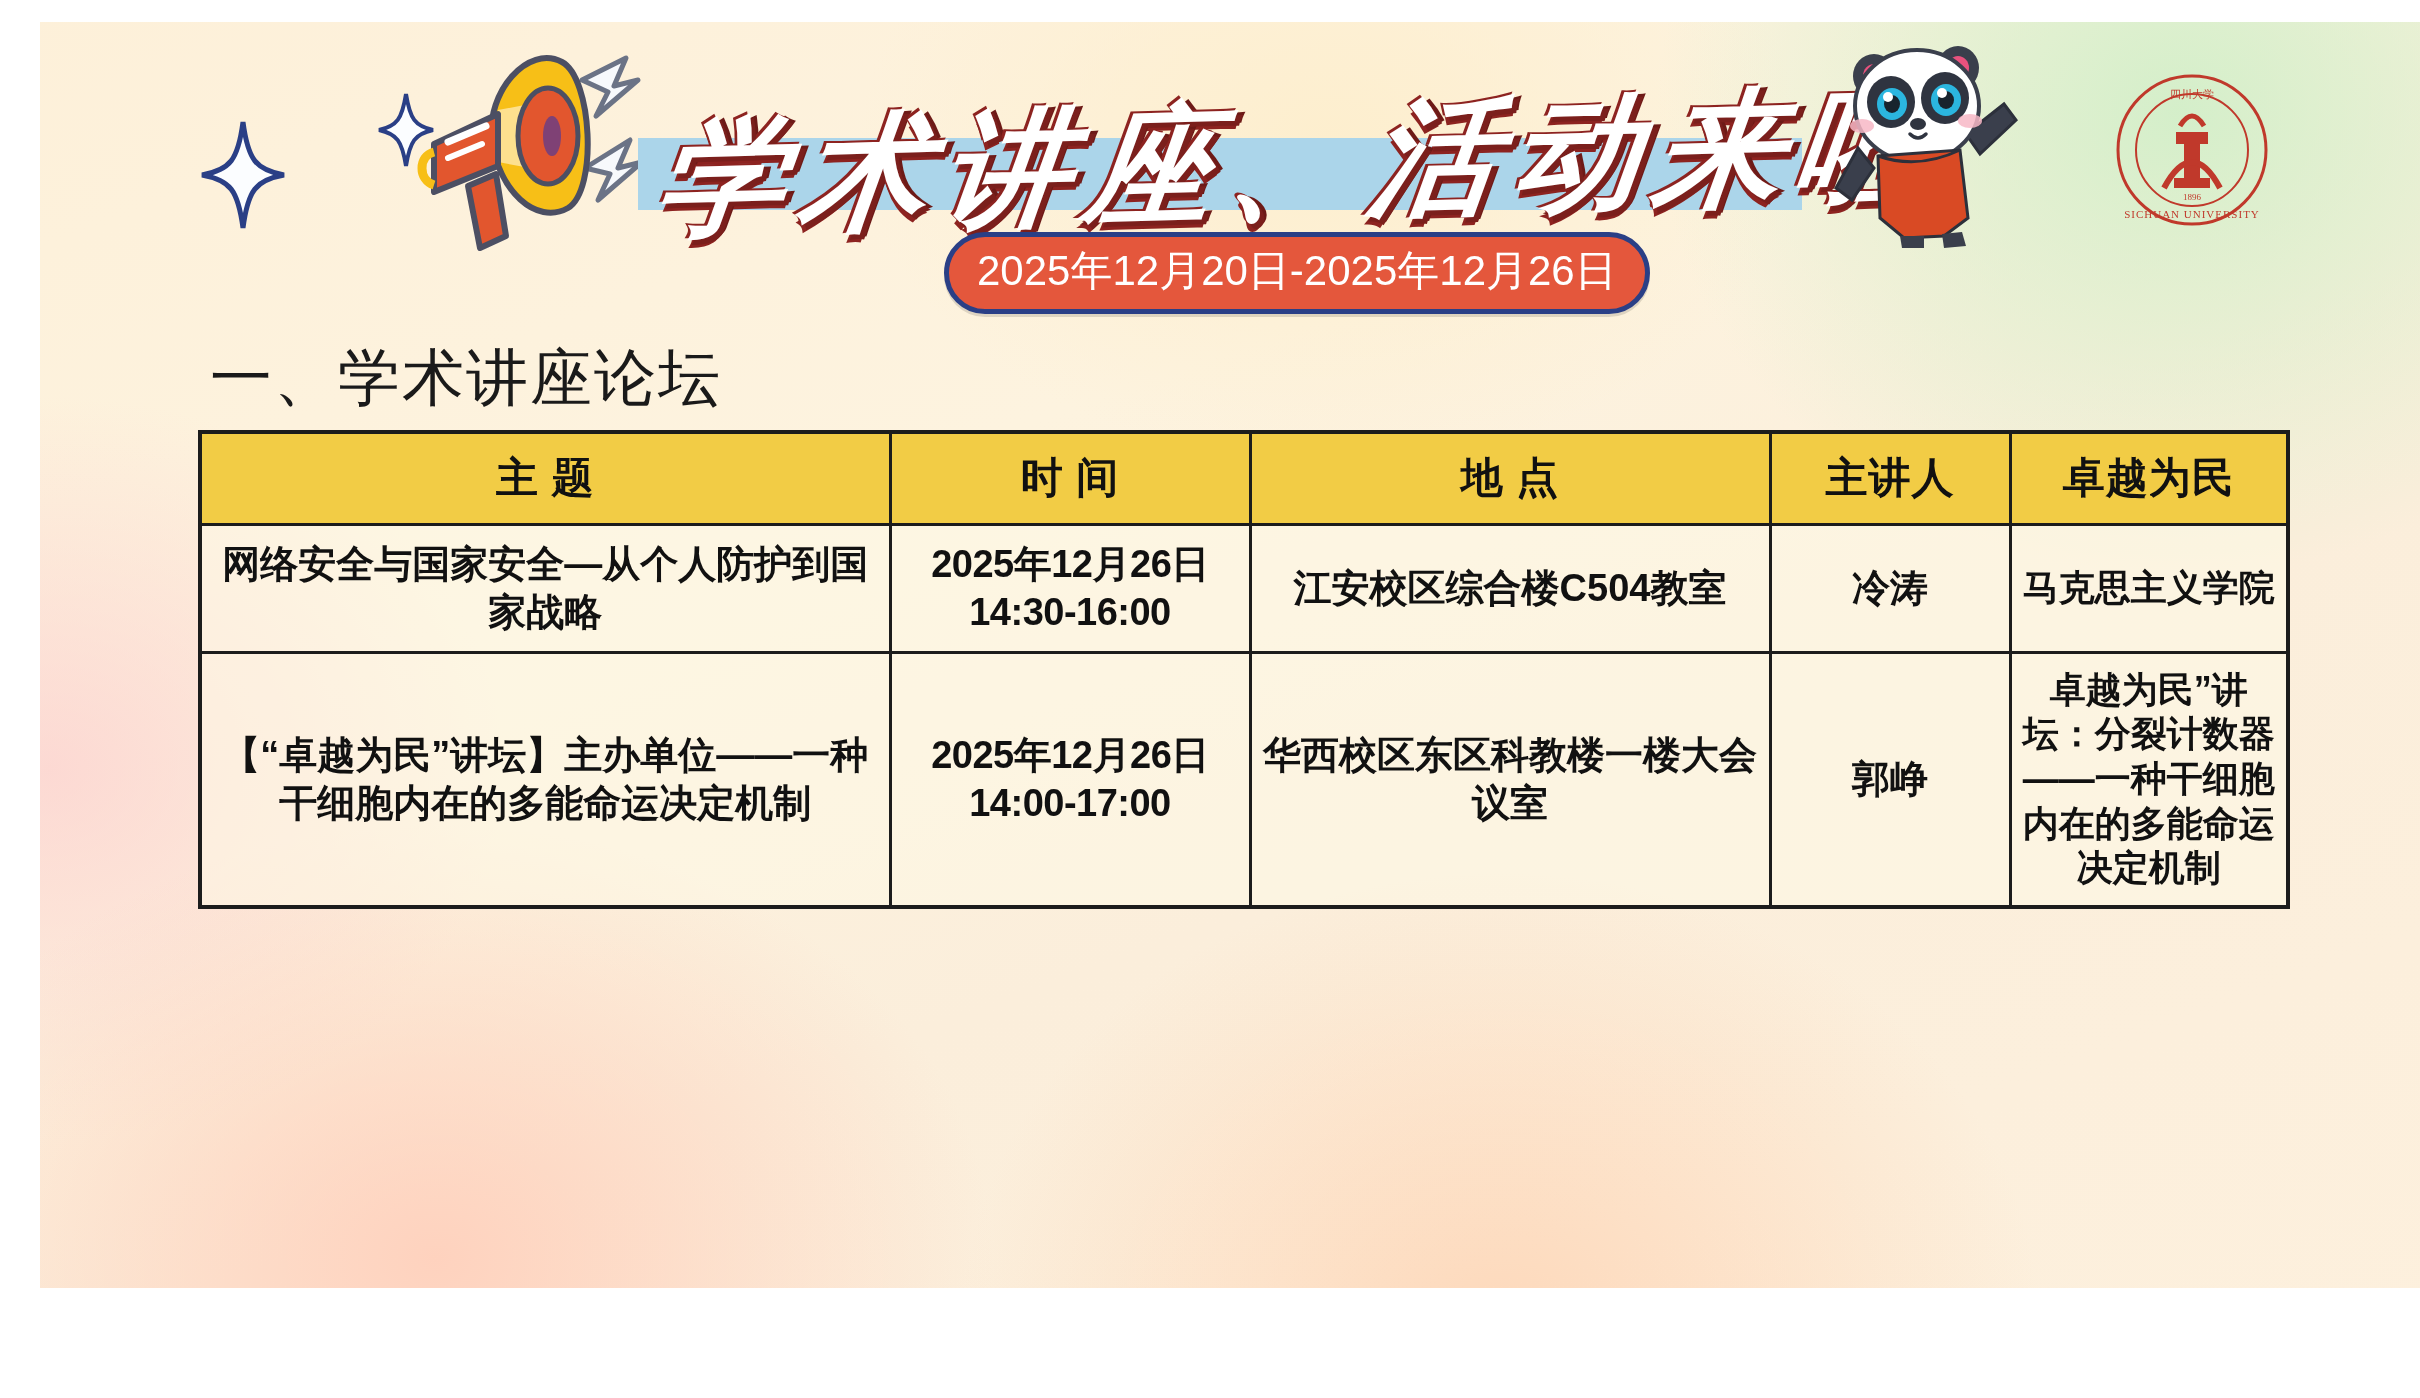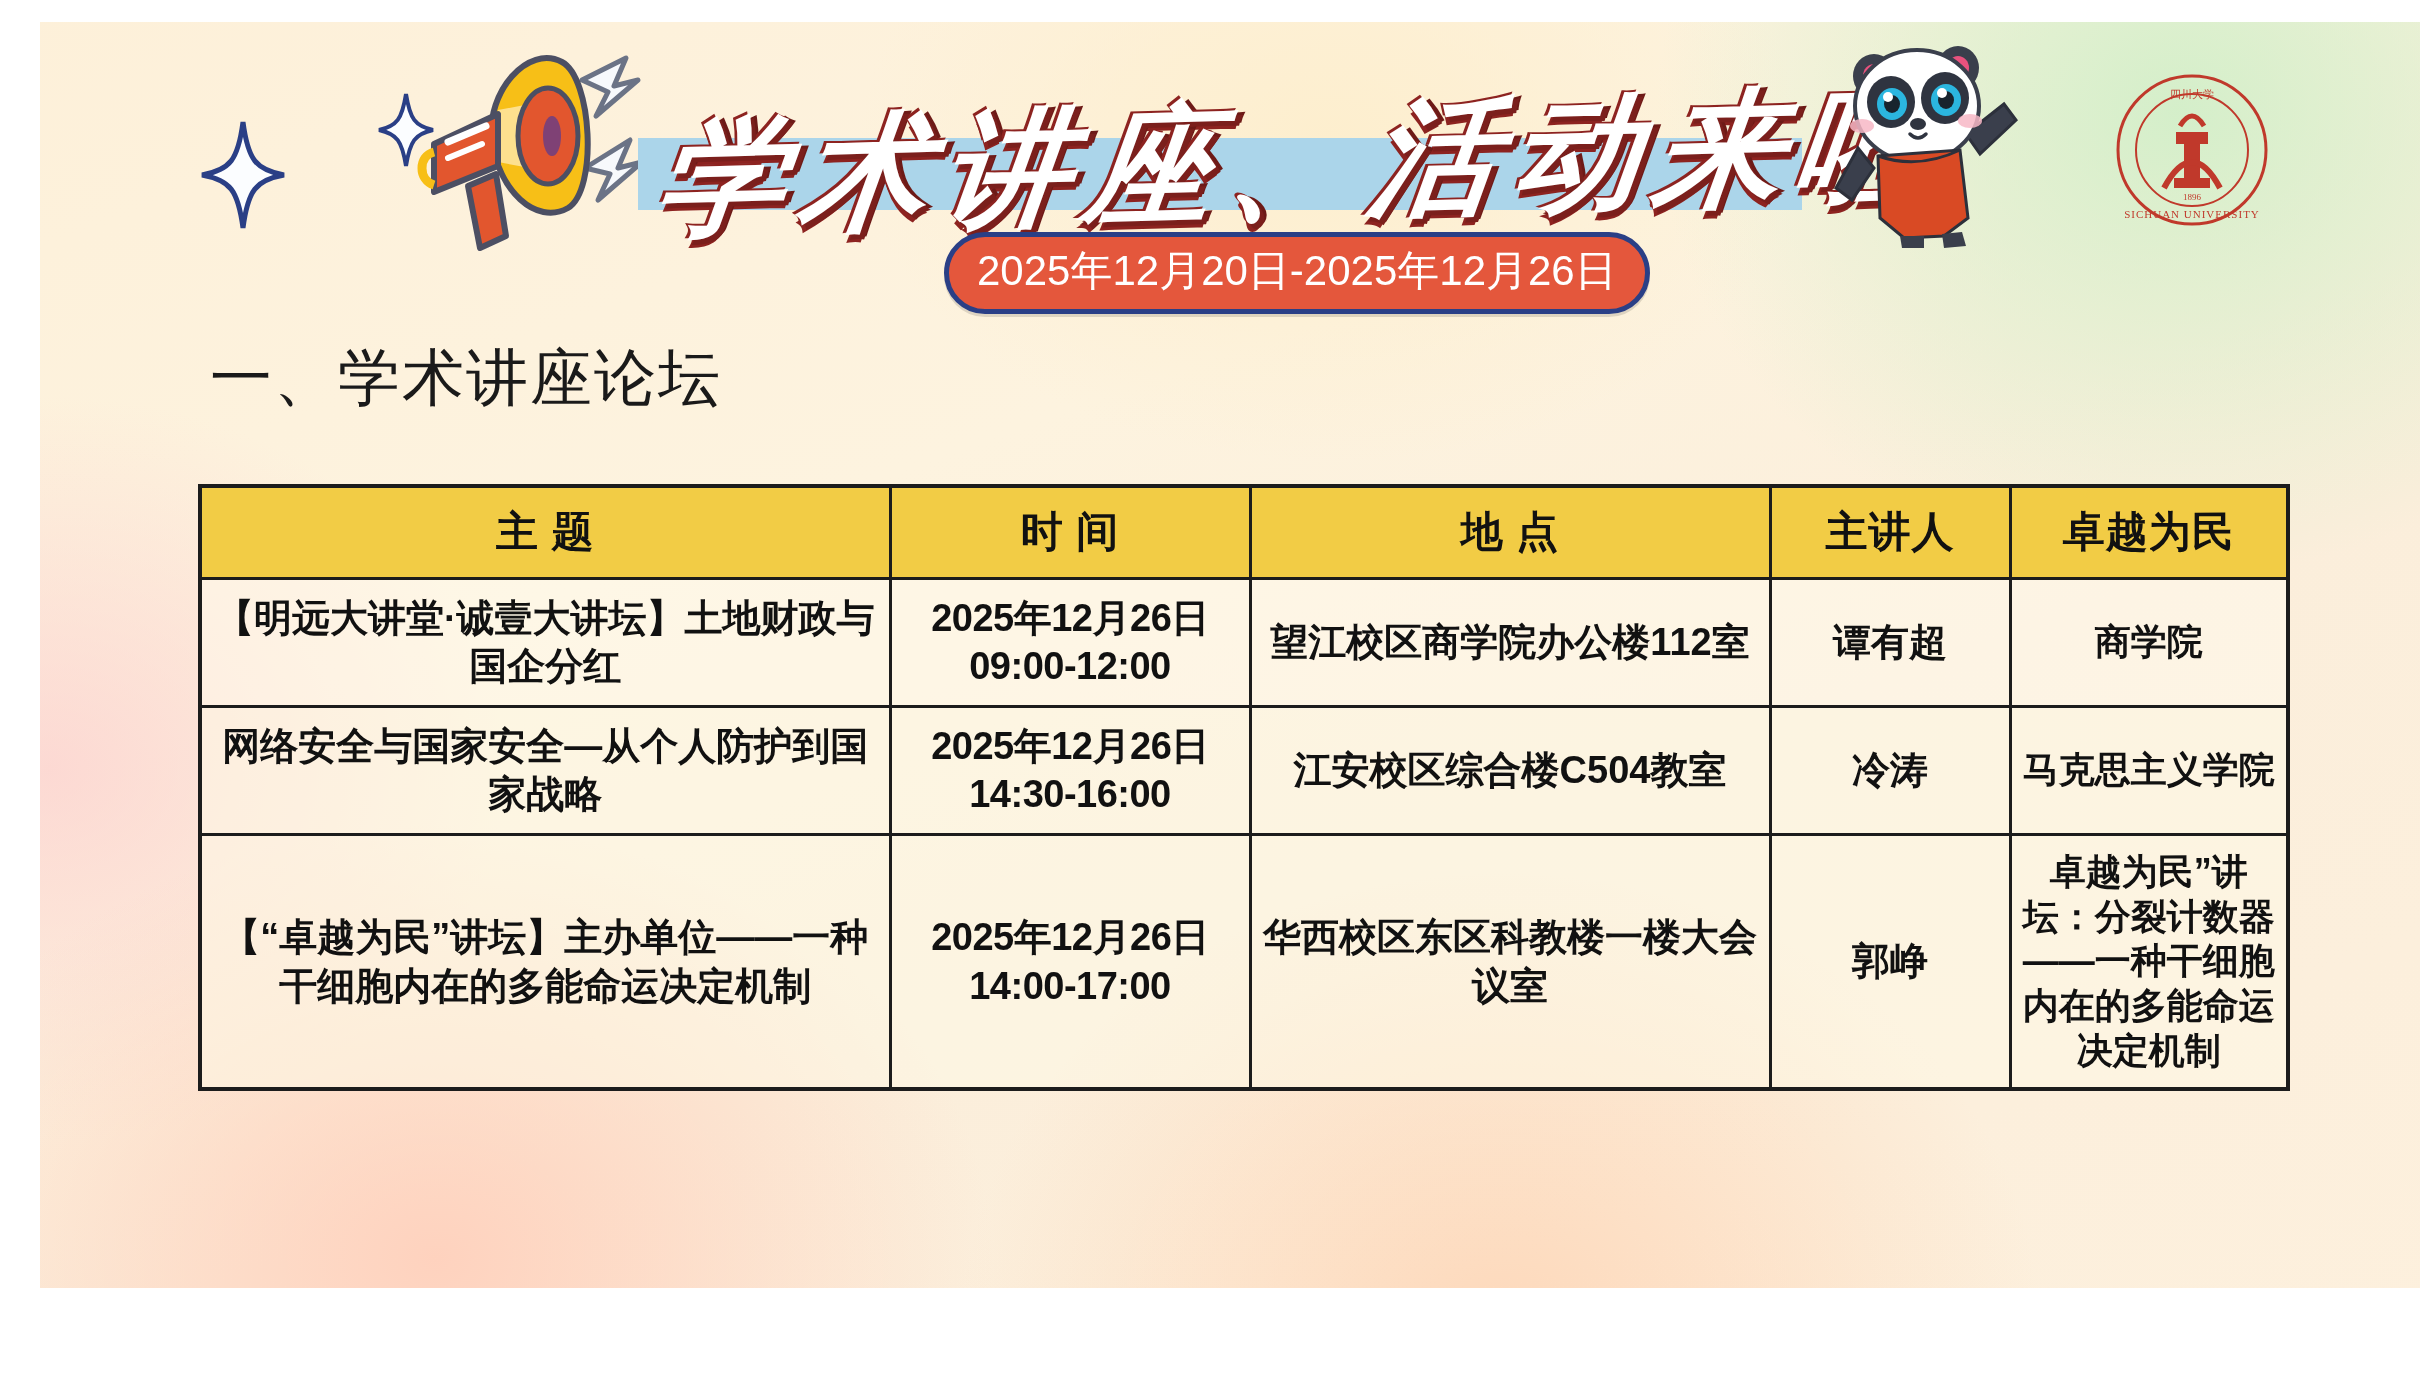--- a/index.html
+++ b/index.html
@@ -95,21 +95,21 @@
     font-weight: 400;
     color: #1a1a1a;
     letter-spacing: 2px;
     white-space: nowrap;
     text-align: right;
   }
 
   
   .table-wrap {
     position: absolute;
-    left: 198px; top: 484px;
+    left: 198px; top: 430px;
     width: 1894px;
   }
   table.sched {
     width: 2088px;
     border-collapse: collapse;
     table-layout: fixed;
     border: 4px solid #1c1c1c;
   }
   table.sched col.c-topic    { width: 690px; }
   table.sched col.c-time     { width: 360px; }
@@ -248,28 +248,20 @@
       <thead>
         <tr>
           <th>主  题</th>
           <th>时  间</th>
           <th>地  点</th>
           <th>主讲人</th>
           <th>卓越为民</th>
         </tr>
       </thead>
       <tbody>
-        <tr class="r1">
-          <td class="topic">【明远大讲堂·诚壹大讲坛】土地财政与国企分红</td>
-          <td class="time">2025年12月26日
-09:00-12:00</td>
-          <td class="place">望江校区商学院办公楼112室</td>
-          <td class="speaker">谭有超</td>
-          <td class="host">商学院</td>
-        </tr>
         <tr class="r3">
           <td class="topic">网络安全与国家安全—从个人防护到国家战略</td>
           <td class="time">2025年12月26日
 14:30-16:00</td>
           <td class="place">江安校区综合楼C504教室</td>
           <td class="speaker">冷涛</td>
           <td class="host">马克思主义学院</td>
         </tr>
         <tr class="r4">
           <td class="topic">【“卓越为民”讲坛】主办单位——一种干细胞内在的多能命运决定机制</td>

